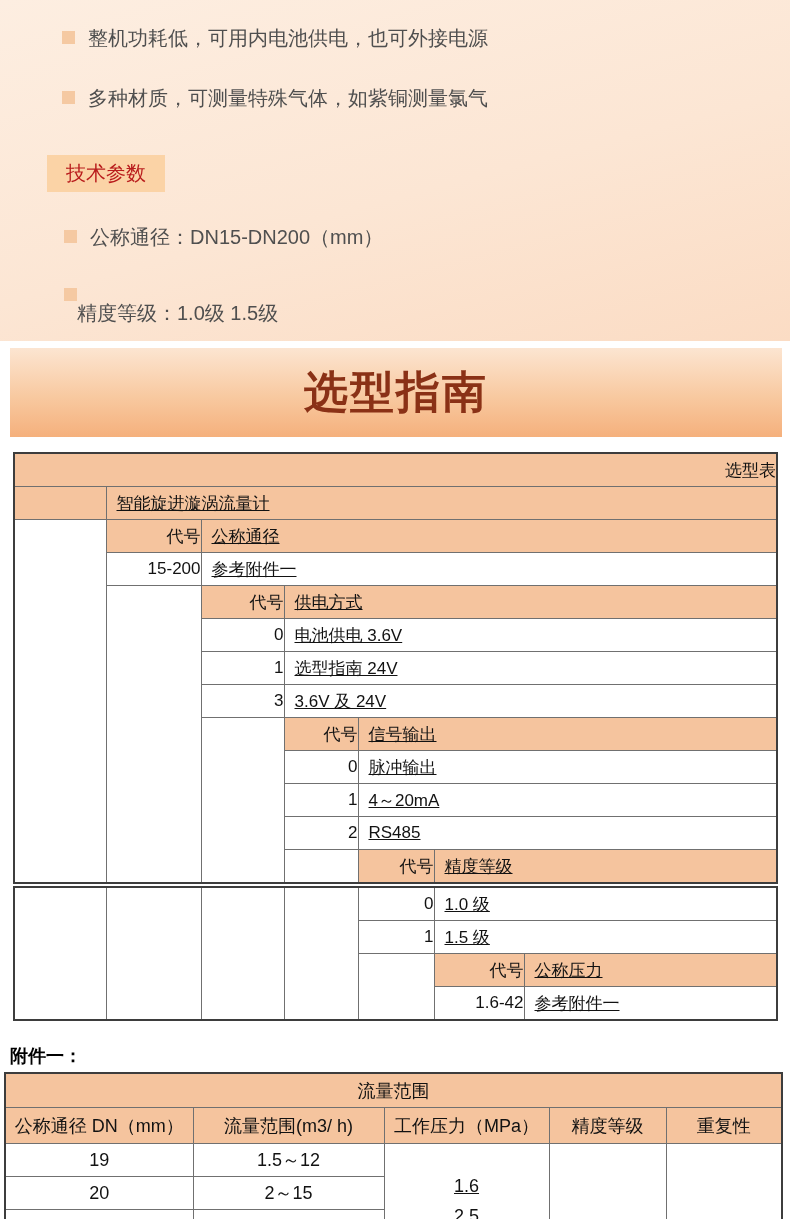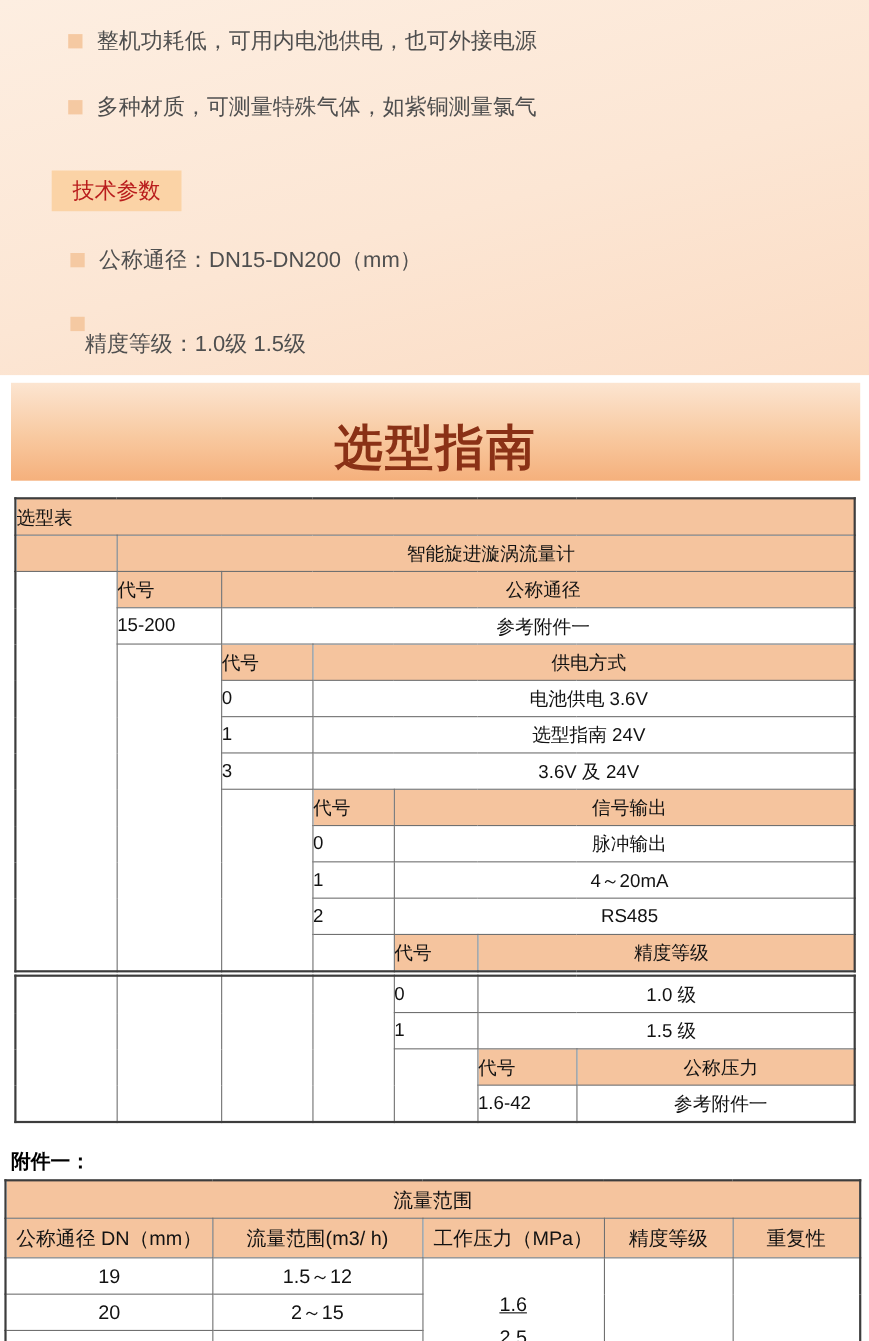--- a/index.html
+++ b/index.html
@@ -13,32 +13,32 @@
   .feat{position:absolute;display:flex;align-items:flex-start;}
   .sq{width:13px;height:13px;background:#f5c9a2;margin-top:5px;flex:0 0 13px;}
   .feat .txt{margin-left:13px;font-size:20px;line-height:24px;color:#4f4f4f;white-space:nowrap;}
   .badge{position:absolute;left:47px;top:155px;width:118px;height:37px;background:#fbd3a6;
          display:flex;align-items:center;justify-content:center;
          font-size:20px;color:#b91c1c;}
 
   
   .banner{position:absolute;left:10px;top:348px;width:772px;height:89px;
           background:linear-gradient(180deg,#fce5d1 0%,#f8c9a0 55%,#f5b07c 100%);
-          display:flex;align-items:flex-end;justify-content:center;}
+          display:flex;align-items:center;justify-content:center;}
   .banner .t{font-size:44px;font-weight:bold;color:#8a3116;letter-spacing:2px;}
 
   
   table{border-collapse:collapse;table-layout:fixed;}
   table.sel,table.flow{position:absolute;background:#ffffff;}
   td{border:1px solid #707070;font-size:17px;color:#121212;height:32px;
      padding:0;overflow:hidden;white-space:nowrap;}
   table{border:2px solid #3d3d3d;}
   td.hd{background:#f5c49e;}
-  td.c{text-align:left;}
-  td.l{text-align:center;padding-left:10px;}
+  td.c{text-align:right;}
+  td.l{text-align:left;padding-left:10px;text-decoration:underline;}
   table.sel{left:13px;top:452px;width:765px;}
   table.sel2{left:13px;top:886px;width:765px;}
   table.flow{left:4px;top:1072px;width:779px;}
   table.flow td{font-size:18px;text-align:center;}
   tr.title-row td{height:33px;}
   tr.colhead-row td{height:35px;}
   td.pcell{vertical-align:top;}
   td.pcell div{height:20px;line-height:20px;margin:0 auto 10px auto;text-align:center;}
   td.pcell div:first-child{margin-top:32px;text-decoration:underline;}
 

